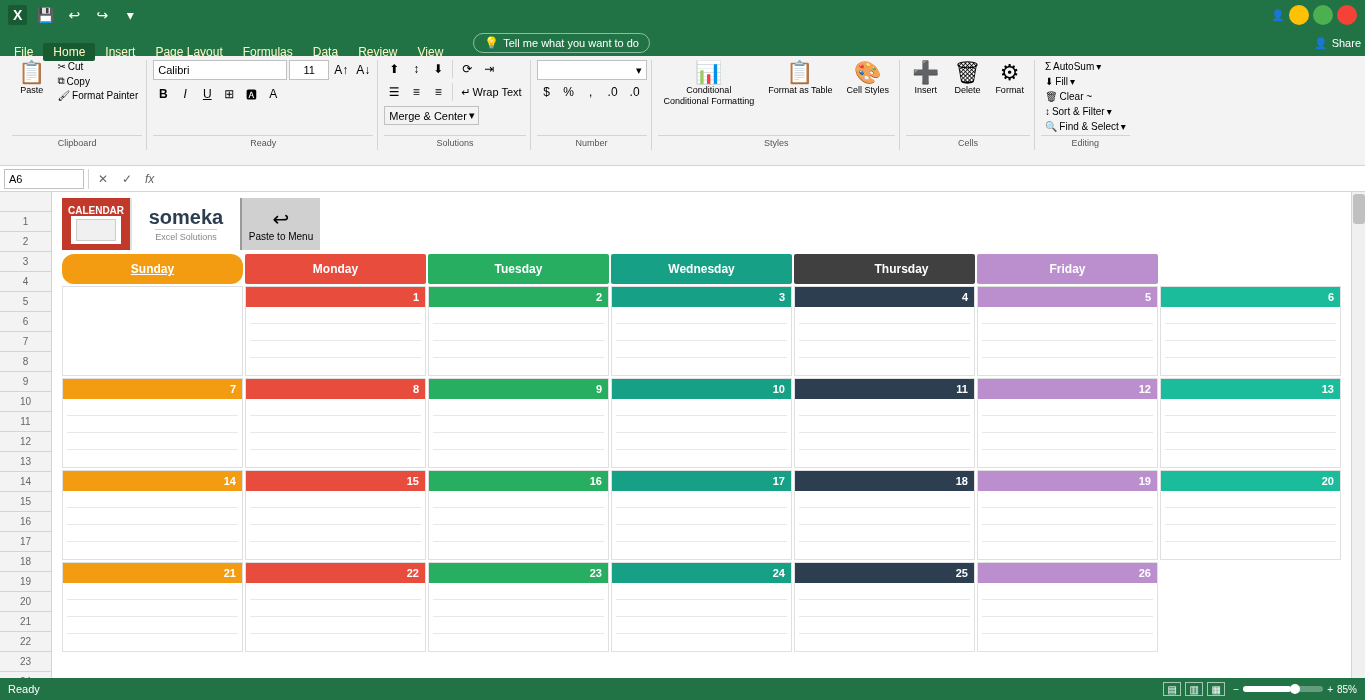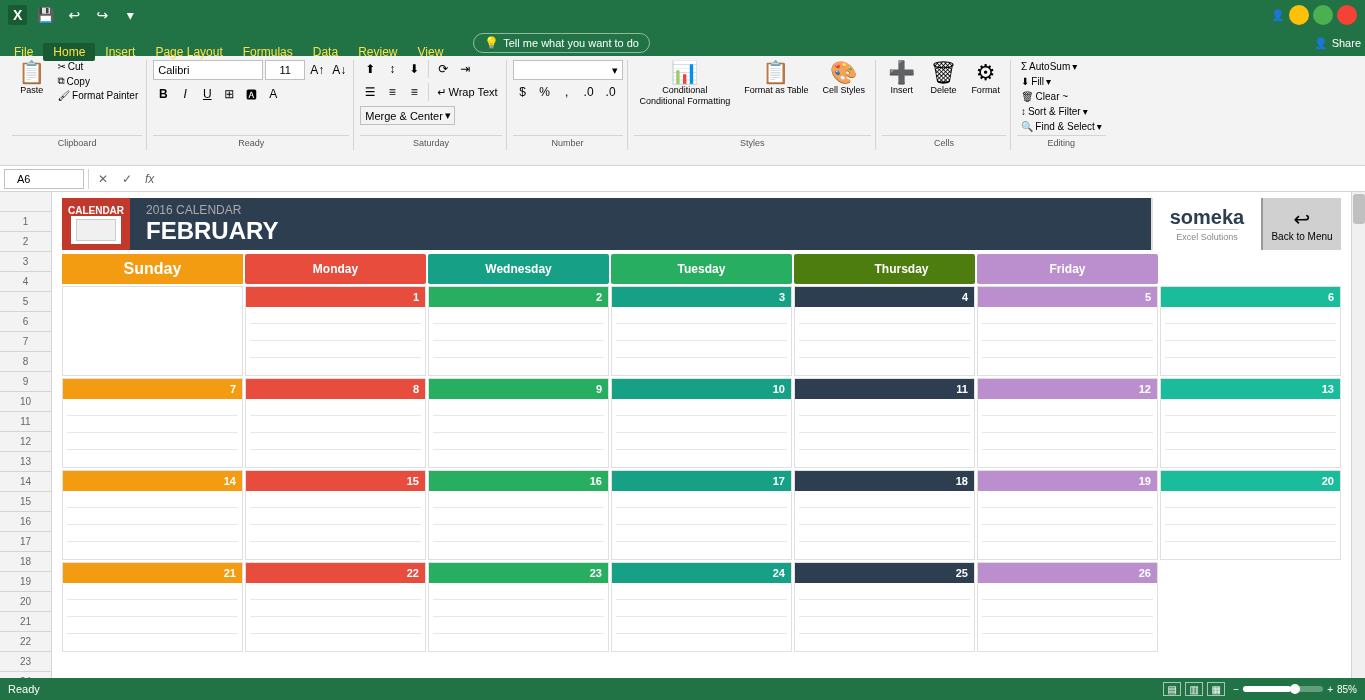--- a/index.html
+++ b/index.html
@@ -7,21 +7,21 @@
 
     
     .menu-bar {
       background: #217346;
       display: flex;
       align-items: center;
       height: 26px;
       padding: 0 4px;
     }
     .menu-item {
-      color: #fde047;
+      color: #fef9c3;
       padding: 2px 10px;
       font-size: 12px;
       cursor: pointer;
       border-radius: 2px;
       margin-top: 17px;
     }
     .menu-item.active { background: #185a32; }
 
     
     .ribbon {
@@ -59,21 +59,21 @@
       align-items: center;
       background: white;
       border-bottom: 1px solid #d4d4d4;
       height: 26px;
       padding: 0 4px;
       gap: 4px;
     }
     .name-box {
       width: 80px;
       border: 1px solid #c0c0c0;
-      padding: 1px 12px;
+      padding: 1px 4px;
       font-size: 11px;
       height: 20px;
     }
     .formula-divider {
       width: 1px;
       height: 20px;
       background: #d4d4d4;
     }
     .formula-btn {
       width: 20px;
@@ -171,21 +171,21 @@
     }
 
     .font-row {
       display: flex;
       align-items: center;
       gap: 2px;
       margin-bottom: 2px;
     }
 
     .font-name-input {
-      width: 110px;
+      width: 134px;
       height: 20px;
       border: 1px solid #c0c0c0;
       font-size: 11px;
       padding: 1px 4px;
     }
     .font-size-input {
       width: 40px;
       height: 20px;
       border: 1px solid #c0c0c0;
       font-size: 11px;
@@ -401,21 +401,21 @@
             <span>Wrap Text</span>
           </div>
         </div>
         <div class="font-row">
           <div class="merge-center-btn">
             <span>Merge &amp; Center</span>
             <span>▾</span>
           </div>
         </div>
       </div>
-      <div class="ribbon-group-name">Saturday</div>
+      <div class="ribbon-group-name">Solutions</div>
     </div>
 
     <div class="ribbon-group-wrapper">
       <div class="ribbon-top-row" style="flex-direction:column;gap:3px;">
         <div class="number-format-dropdown">
           <span></span>
           <span>▾</span>
         </div>
         <div class="font-row">
           <div class="align-btn">$</div>
@@ -544,40 +544,36 @@
     <div style="padding:6px 10px;">
 
       <div style="display:flex;height:52px;margin-bottom:4px;">
         <div style="background:#c0392b;width:68px;display:flex;flex-direction:column;align-items:center;justify-content:center;">
           <div style="color:white;font-weight:bold;font-size:10px;">CALENDAR</div>
           <div style="background:white;width:50px;height:28px;display:flex;align-items:center;justify-content:center;">
             <div style="width:40px;height:22px;background:#f0f0f0;border:1px solid #ccc;display:grid;grid-template-columns:repeat(7,1fr);gap:1px;padding:2px;">
             </div>
           </div>
         </div>
-        <div style="flex:1;background:#2c3e50;display:flex;flex-direction:column;justify-content:center;padding:4px 16px;">
-          <div style="font-size:12px;color:#aaa;">2016 CALENDAR</div>
-          <div style="font-size:24px;font-weight:bold;color:white;">FEBRUARY</div>
-        </div>
         <div style="background:white;display:flex;flex-direction:column;align-items:center;justify-content:center;width:110px;border-left:2px solid #e0e0e0;">
           <div style="font-size:20px;font-weight:bold;color:#2c3e50;">someka</div>
           <div style="font-size:9px;color:#888;border-top:1px solid #ccc;padding-top:2px;">Excel Solutions</div>
         </div>
         <div style="background:#d0d0d0;display:flex;flex-direction:column;align-items:center;justify-content:center;width:80px;cursor:pointer;border-left:2px solid #999;">
           <div style="font-size:20px;">↩</div>
-          <div style="font-size:10px;text-align:center;">Back to Menu</div>
+          <div style="font-size:10px;text-align:center;">Paste to Menu</div>
         </div>
       </div>
 
       <div id="day-headers" style="display:grid;grid-template-columns:repeat(7,1fr);gap:2px;margin-bottom:2px;">
-          <div style="height: 30px; display: flex; align-items: center; justify-content: center; font-weight: bold; font-size: 16px; color: white; border-radius: 0; background: rgb(243, 156, 18);">Sunday</div>
+          <div style="height: 30px; display: flex; align-items: center; justify-content: center; font-weight: bold; font-size: 12px; color: white; border-radius: 12px; background: rgb(243, 156, 18); text-decoration: underline;">Sunday</div>
           <div style="height: 30px; display: flex; align-items: center; justify-content: center; font-weight: bold; font-size: 12px; color: white; border-radius: 2px; background: rgb(231, 76, 60);">Monday</div>
+          <div style="height: 30px; display: flex; align-items: center; justify-content: center; font-weight: bold; font-size: 12px; color: white; border-radius: 2px; background: rgb(39, 174, 96);">Tuesday</div>
           <div style="height: 30px; display: flex; align-items: center; justify-content: center; font-weight: bold; font-size: 12px; color: white; border-radius: 2px; background: rgb(22, 160, 133);">Wednesday</div>
-          <div style="height: 30px; display: flex; align-items: center; justify-content: center; font-weight: bold; font-size: 12px; color: white; border-radius: 2px; background: rgb(39, 174, 96);">Tuesday</div>
-          <div style="height: 30px; display: flex; align-items: center; justify-content: center; font-weight: bold; font-size: 12px; color: white; border-radius: 2px; background: #4d7c0f; padding-left: 34px;">Thursday</div>
+          <div style="height: 30px; display: flex; align-items: center; justify-content: center; font-weight: bold; font-size: 12px; color: white; border-radius: 2px; background: #404040; padding-left: 34px;">Thursday</div>
           <div style="height: 30px; display: flex; align-items: center; justify-content: center; font-weight: bold; font-size: 12px; color: white; border-radius: 2px; background: rgb(187, 143, 206);">Friday</div>
         </div>
 
       <div id="calendar-grid" style="display:grid;grid-template-columns:repeat(7,1fr);gap:2px;">
           <div style="border: 1px solid rgb(224, 224, 224); min-height: 90px; background: white;"></div>
           <div style="border: 1px solid rgb(224, 224, 224); min-height: 90px; background: white;">
             <div style="display: flex; align-items: center; justify-content: flex-end; padding: 2px 6px; font-size: 11px; font-weight: bold; color: white; background: rgb(231, 76, 60); height: 20px;">1</div>
             <div style="height: 1px; background: rgb(232, 232, 232); margin: 16px 4px 4px;"></div>
             <div style="height: 1px; background: rgb(232, 232, 232); margin: 16px 4px 4px;"></div>
             <div style="height: 1px; background: rgb(232, 232, 232); margin: 16px 4px 4px;"></div>

